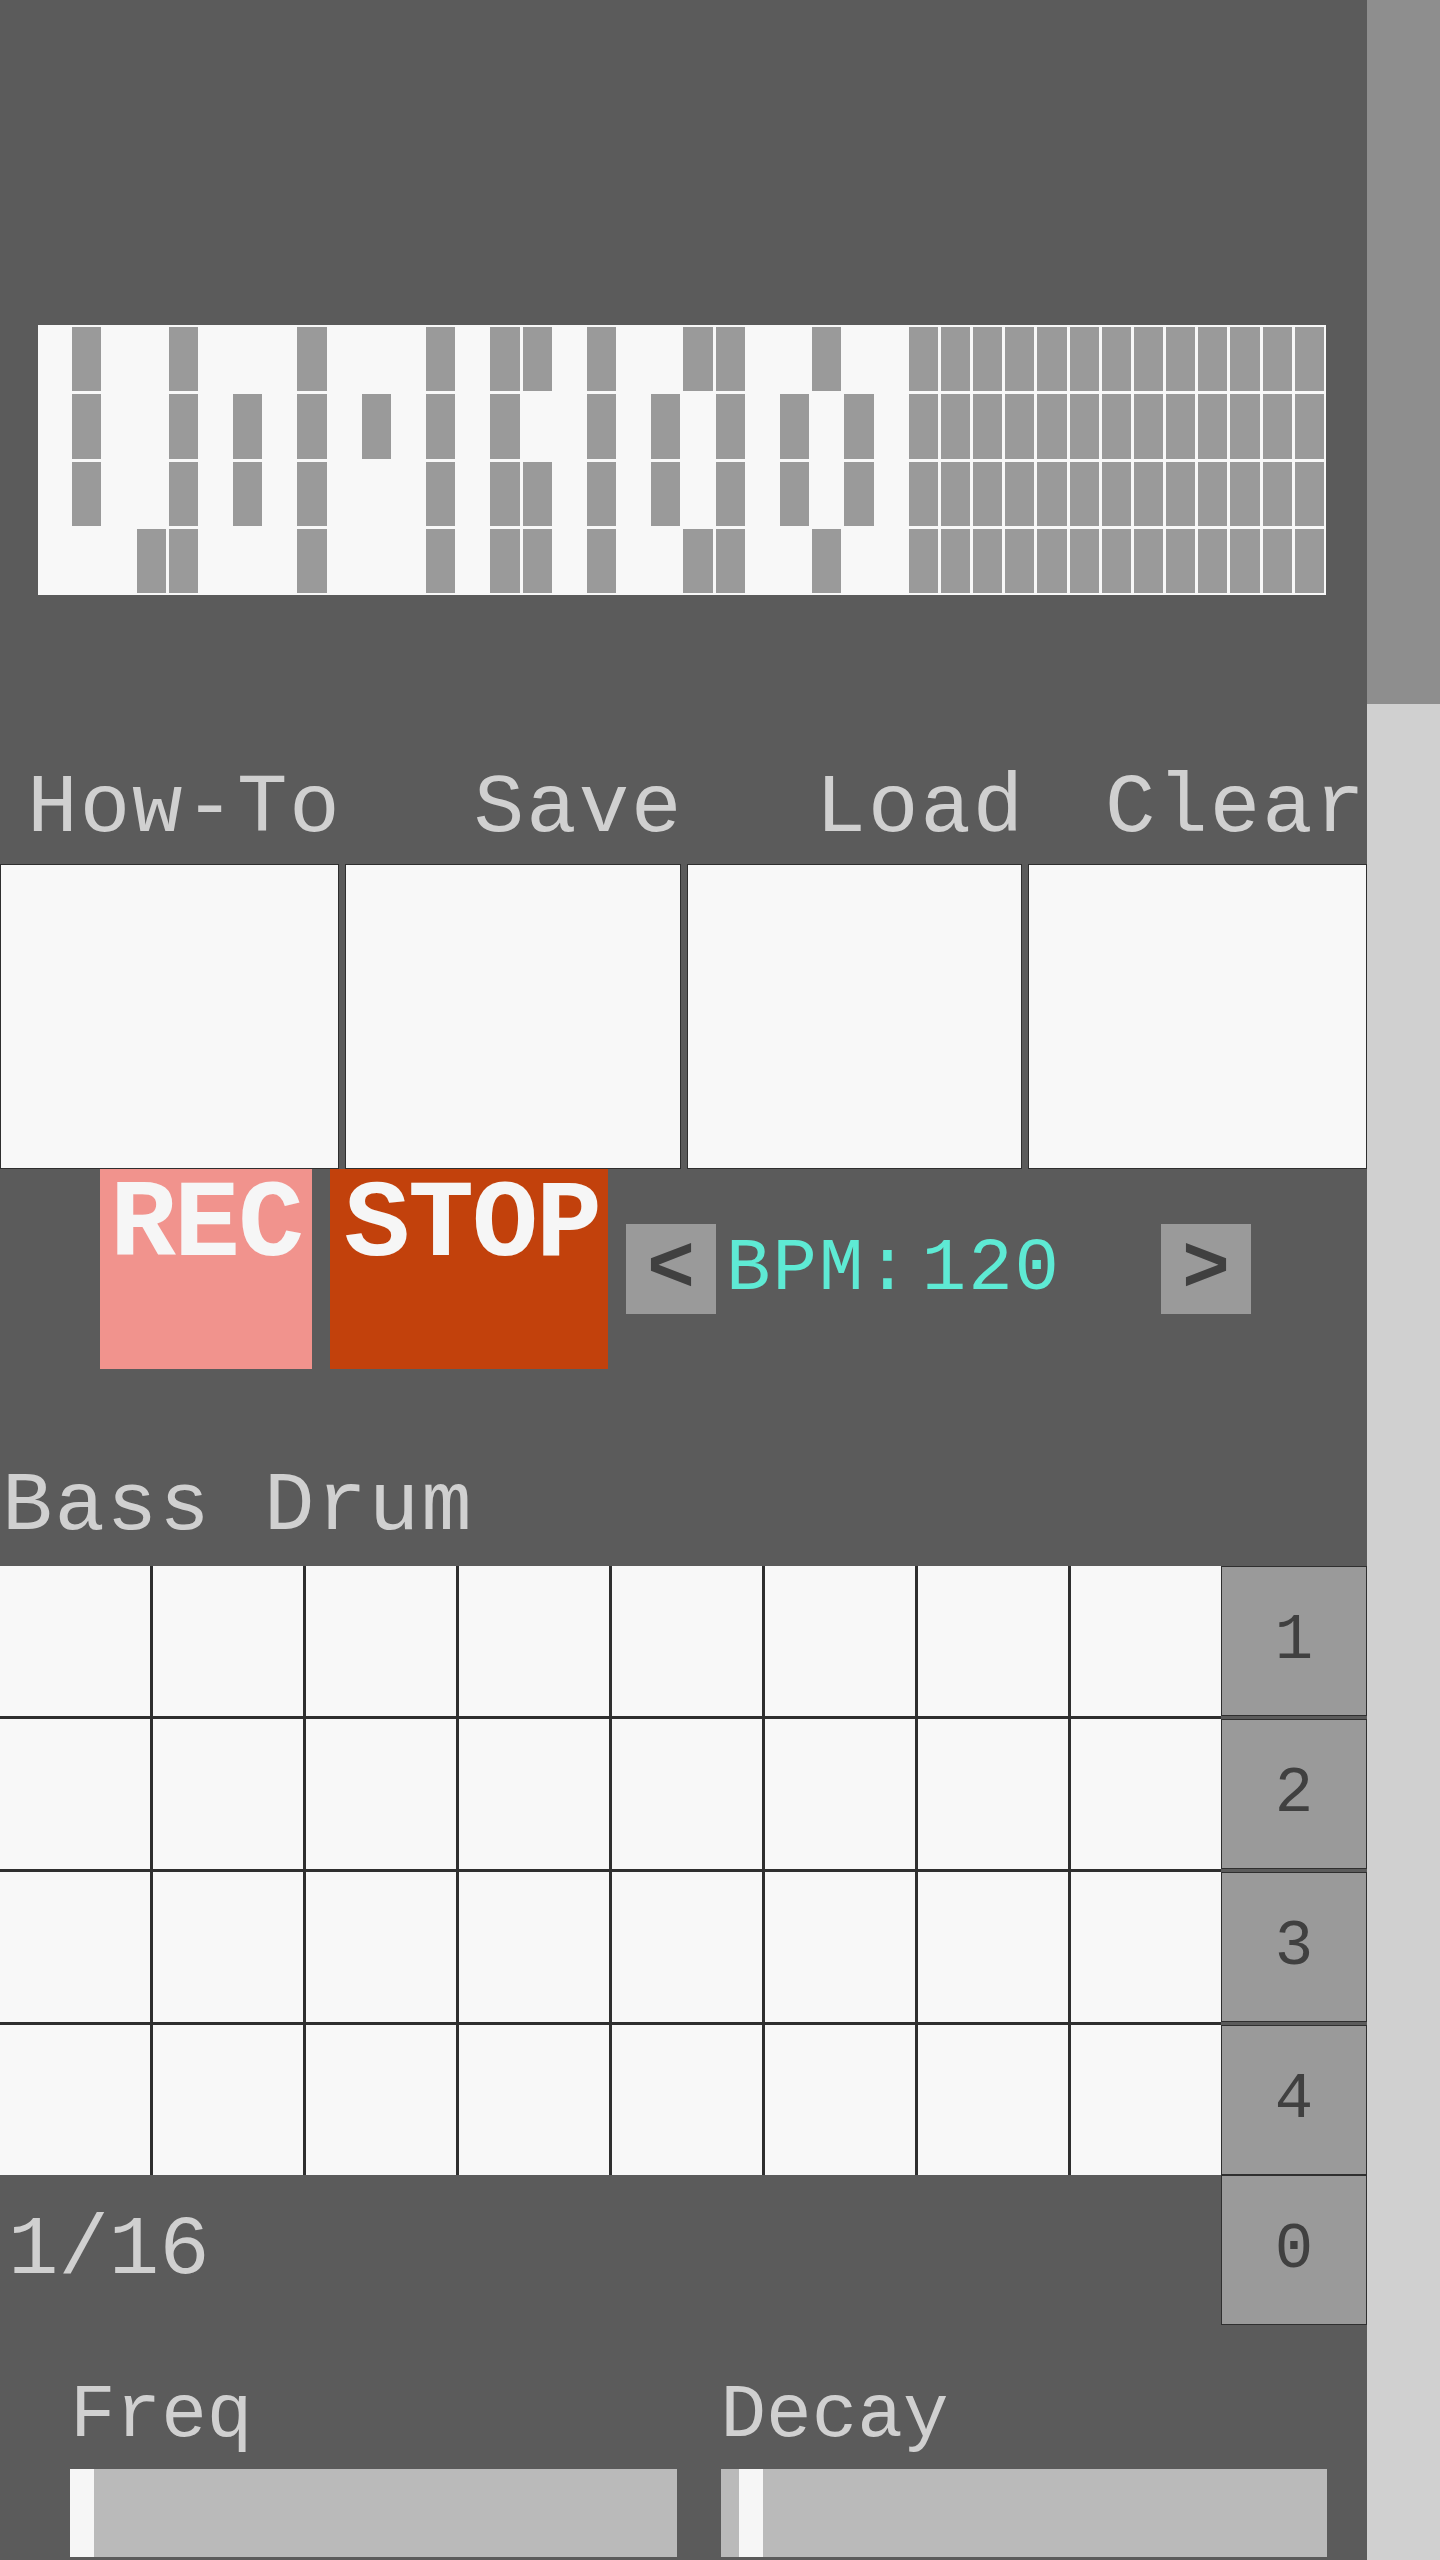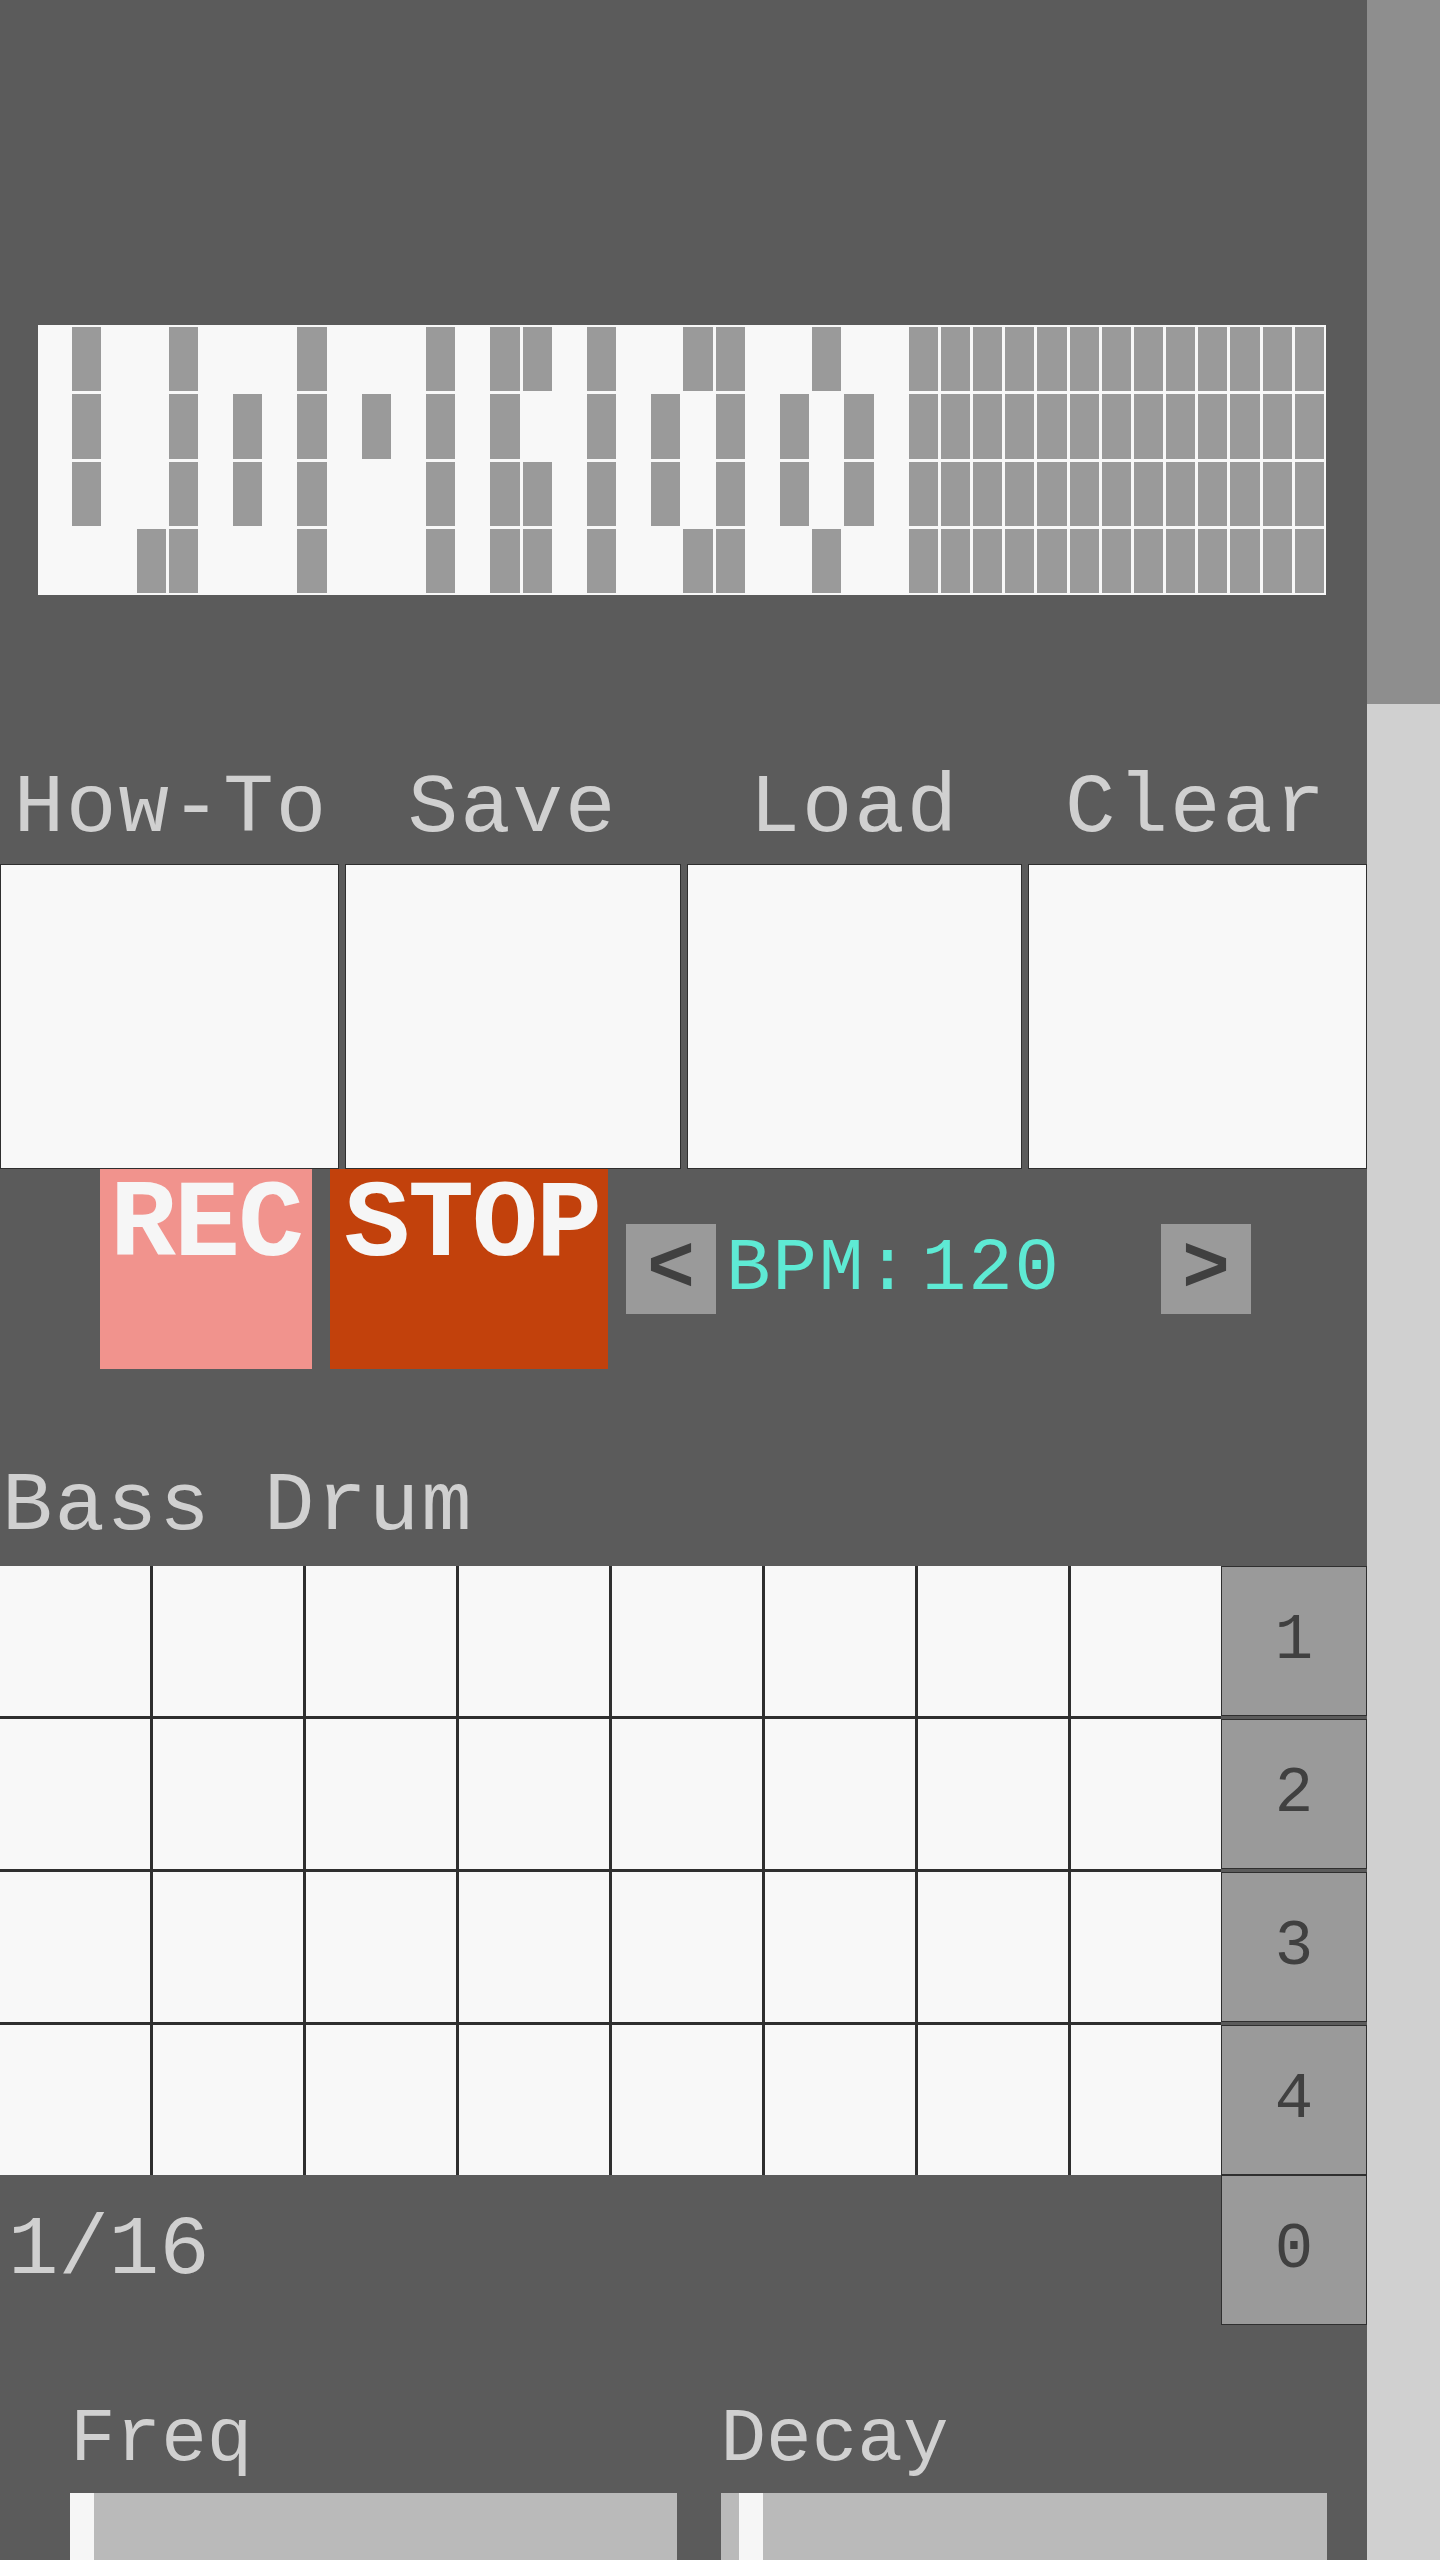--- a/index.html
+++ b/index.html
@@ -65,21 +65,21 @@
   }
   .menubar .item {
     flex: 1;
     height: 414px;
     display: flex;
     flex-direction: column;
   }
   .menubar .label {
     color: #d0d0d0;
     font-size: 84px;
-    text-align: center;
+    text-align: right;
     padding: 6px 0 8px 0;
     letter-spacing: 2px;
     font-weight: 400;
   }
   .menubar .pad {
     background: #f8f8f8;
     flex: 1;
     margin: 0 3px;
     border: 1px solid #2f2f2f;
   }
@@ -205,21 +205,20 @@
     gap: 44px;
     padding: 48px 40px 10px 70px;
   }
   .knob {
     flex: 1;
   }
   .knob .klabel {
     color: #d0d0d0;
     font-size: 76px;
     padding-bottom: 10px;
-    margin-top: 24px;
   }
   .slider-track {
     height: 88px;
     background: #bababa;
     position: relative;
   }
   .slider-thumb {
     position: absolute;
     top: 0;
     height: 88px;

